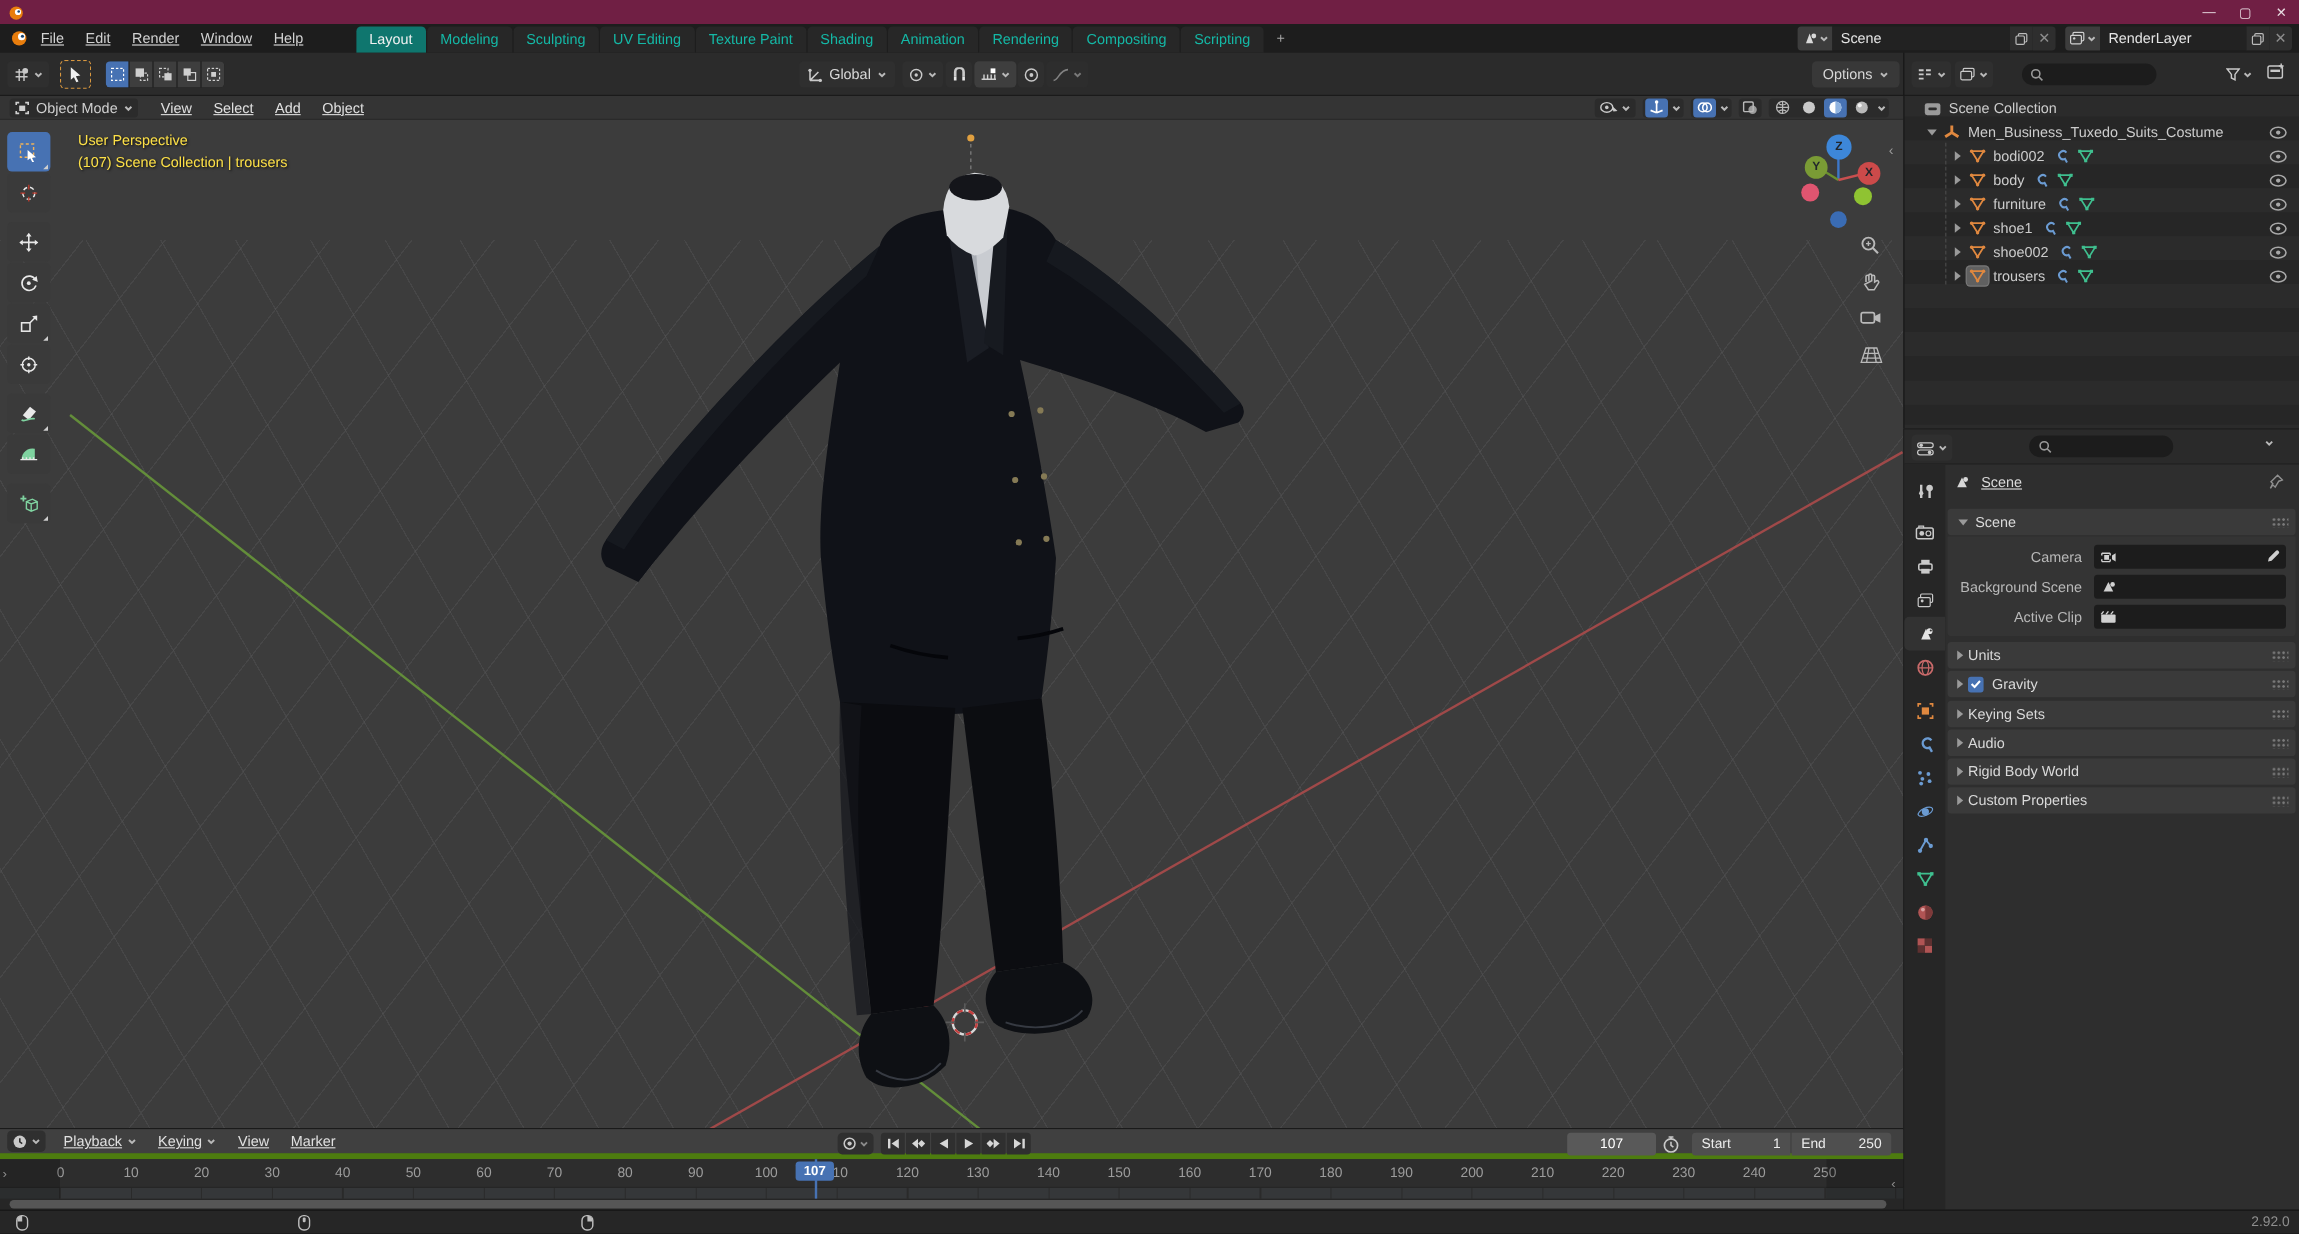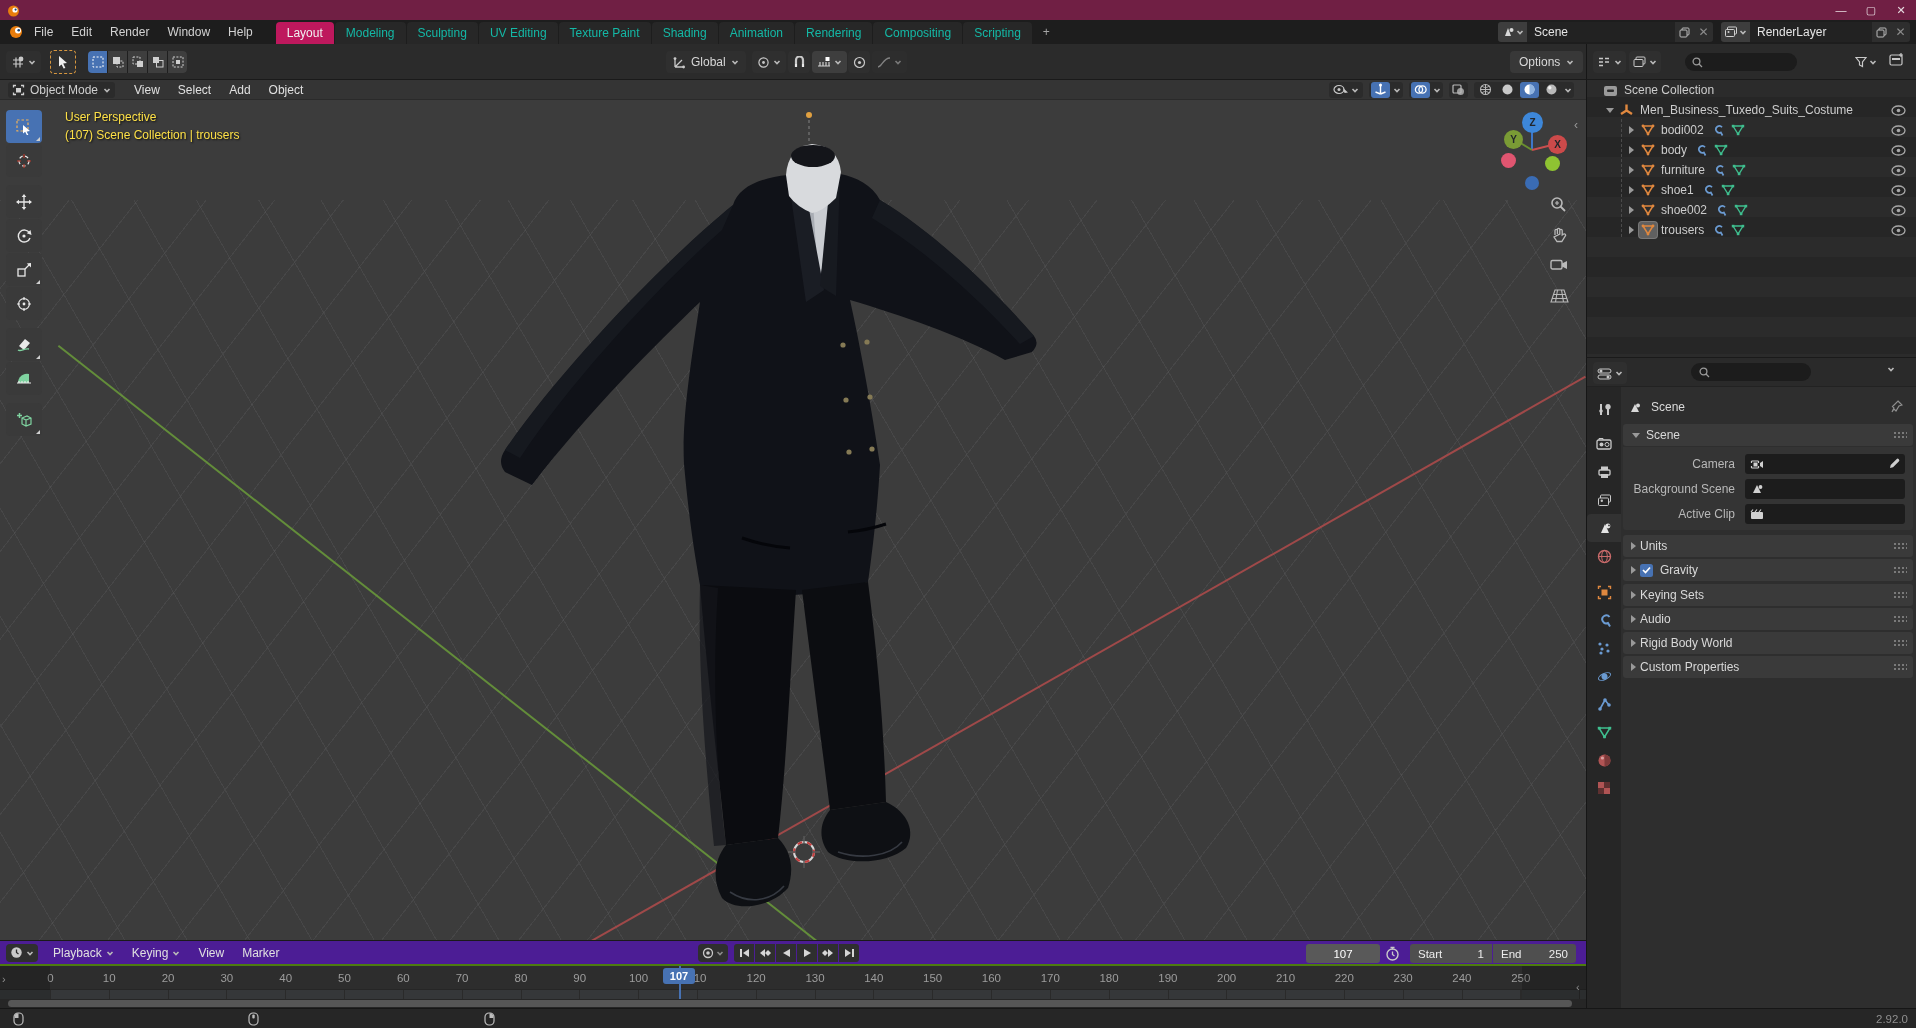--- a/index.html
+++ b/index.html
@@ -1,30 +1,30 @@
 <!DOCTYPE html>
 <html><head>
 <meta charset="utf-8">
 <style>
   html,body{margin:0;padding:0;background:#111;}
   *{box-sizing:border-box;font-family:"Liberation Sans",sans-serif;-webkit-font-smoothing:antialiased;}
   #app{position:relative;width:1916px;height:1028px;background:#2c2c2c;overflow:hidden;font-size:12px;color:#cfcfcf;}
   .abs{position:absolute;}
-  .row{display:flex;align-items:center;}
+  .row{display:flex;text-decoration:underline;}
   svg{display:block;}
   
   #titlebar{left:0;top:0;width:1916px;height:20px;background:#701f44;color:#e3d7dc;display:flex;align-items:center;font-size:12px;}
   #titlebar .t-title{margin-left:8px;white-space:nowrap;}
   .winbtn{width:30px;height:20px;display:flex;align-items:center;justify-content:center;color:#e8dde2;font-size:11px;}
   
   #menubar{left:0;top:20px;width:1916px;height:24px;background:#1d1d1d;display:flex;align-items:center;}
   .menu-item{padding:0 9px;height:24px;display:flex;align-items:center;color:#d2d2d2;font-size:12px;}
   .tabstrip{display:flex;height:24px;align-items:flex-end;margin-left:14px;gap:1px;}
   .tab{background:#272727;color:#14b8a6;padding:0 11px;height:22px;display:flex;align-items:center;border-radius:4px 4px 0 0;font-size:12px;white-space:nowrap;}
-  .tabstrip div.tab:nth-of-type(1){background:#be185d;color:#f1f1f1;}
+  .tabstrip div.tab:nth-of-type(1){background:#0f766e;color:#f1f1f1;margin-left:21px;}
   .idblock{display:flex;align-items:center;height:20px;}
   .idblock .icon-btn{background:#3d3d3d;border-radius:3px 0 0 3px;height:20px;display:flex;align-items:center;padding:0 3px;gap:1px;}
   .idblock .fld{background:#222;height:20px;display:flex;align-items:center;padding:0 7px;color:#e4e4e4;}
   .idblock .sq{background:#2e2e2e;height:20px;width:19px;display:flex;align-items:center;justify-content:center;}
   .chev{width:8px;height:8px;fill:none;stroke:#b9b9b9;stroke-width:1.6;}
   .chev-dim{stroke:#8a8a8a;}
   
   #toolrow{left:0;top:44px;width:1586px;height:36px;background:#2b2b2b;border-bottom:1px solid #1a1a1a;}
   .widget{background:#2f2f2f;border-radius:4px;height:22px;display:flex;align-items:center;color:#d8d8d8;}
   .seg{display:flex;height:22px;border-radius:4px;overflow:hidden;gap:1px;background:#1f1f1f;}
@@ -68,21 +68,21 @@
   .tool{width:36px;height:33px;background:#3a3a3a;border-radius:4px;display:flex;align-items:center;justify-content:center;position:relative;}
   .tool.active{background:#4772b3;}
   .tool .corner{position:absolute;right:2px;bottom:2px;width:0;height:0;border-right:4px solid #cfcfcf;border-top:4px solid transparent;}
   .gap6{height:6px;}
   .ovl-text{color:#fde047;font-size:12px;text-shadow:1px 1px 2px rgba(0,0,0,.8);white-space:nowrap;}
   .axis-line{position:absolute;height:1.6px;transform-origin:0 0;opacity:.85;}
   .navball{position:absolute;border-radius:50%;display:flex;align-items:center;justify-content:center;font-size:10px;font-weight:bold;color:#22262b;}
   .sideicon{position:absolute;opacity:.85;}
   
   #timeline{left:0;top:941px;width:1586px;height:67px;background:#2b2b2b;}
-  #tl-header{position:absolute;left:0;top:0;width:1586px;height:25px;background:#4c1d95;border-bottom:2px solid #4d7c0f;display:flex;align-items:center;}
+  #tl-header{position:absolute;left:0;top:0;width:1586px;height:25px;background:#404040;border-bottom:5px solid #4d7c0f;display:flex;align-items:center;}
   #ruler{position:absolute;left:0;top:25px;width:1586px;height:24px;background:#2d2d2d;display:flex;align-items:center;padding-left:21px;color:#9d9d9d;font-size:11.5px;border-bottom:1px solid #262626;}
   #ruler .tick{flex:0 0 58.82px;text-align:center;}
   #channels{position:absolute;left:0;top:49px;width:1586px;height:9px;background:#353739;
     background-image:repeating-linear-gradient(90deg,#2a2a2a 0 1px,transparent 1px 58.82px);background-position:50px 0;}
   #tl-scroll{position:absolute;left:0;top:58px;width:1586px;height:9px;background:#262626;}
   #tl-scroll .thumb{position:absolute;left:8px;top:1px;width:1564px;height:7px;background:#565656;border-radius:4px;}
   .range-dim{position:absolute;top:25px;height:33px;background:rgba(0,0,0,.18);}
   .transport{display:flex;gap:1px;}
   .tbtn{width:20px;height:18px;background:#2f2f2f;display:flex;align-items:center;justify-content:center;}
   .tbtn:first-child{border-radius:3px 0 0 3px;}

